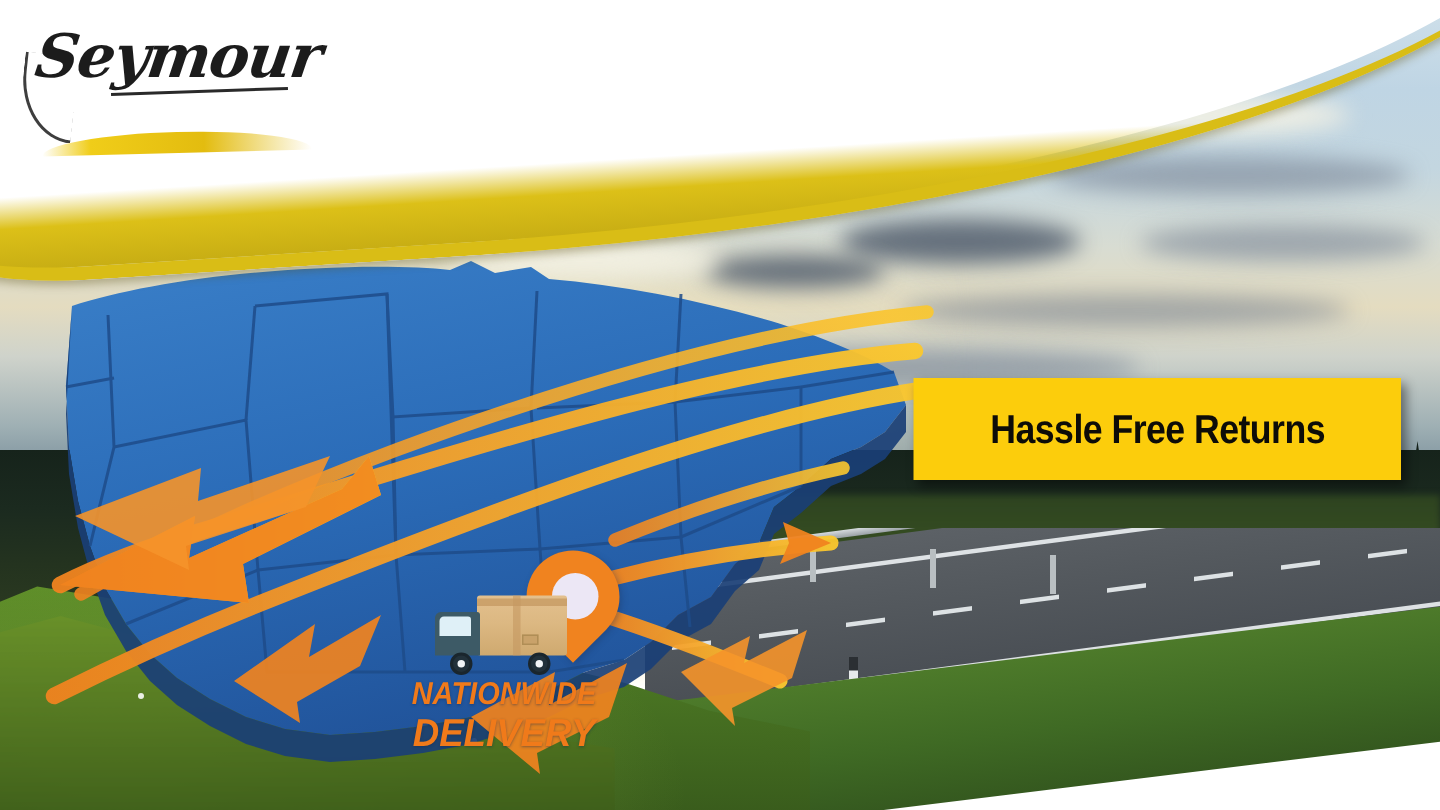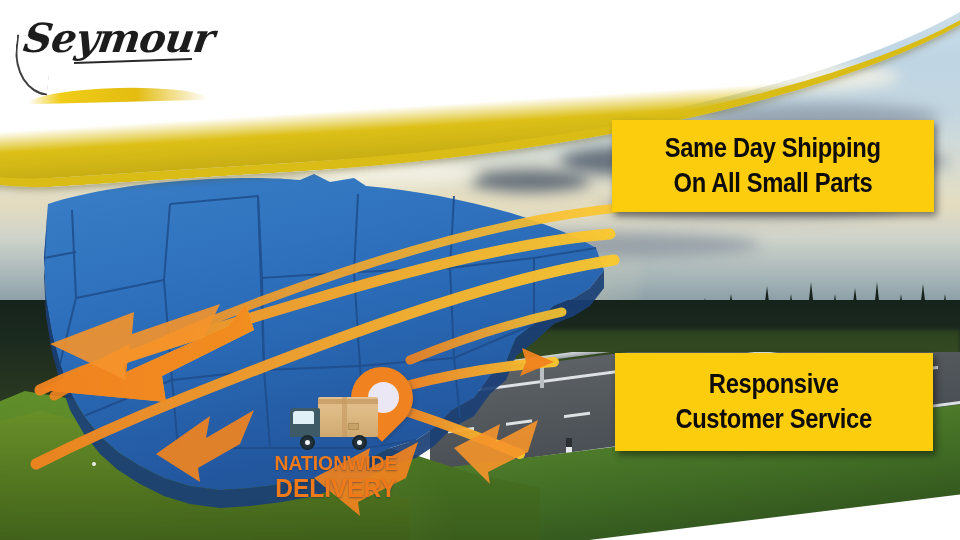--- a/index.html
+++ b/index.html
@@ -221,20 +221,21 @@
   }
   .wheel::after {
     content:""; position:absolute; left:3px; top:3px; width:5px; height:5px;
     border-radius:50%; background:#f2f5f7;
   }
 
   .nationwide-label {
     position:absolute; left:252px; top:304px; width:140px; text-align:center;
     color:#f07a1a; line-height:1;
     text-shadow:0 1px 2px rgba(20,40,80,0.45);
+    font-style:italic;
   }
   .nw-line1 { font-size:21px; font-weight:700; letter-spacing:0px;
               font-family:"Liberation Sans", sans-serif;
               transform:scaleX(0.92); }
   .nw-line2 { font-size:26px; font-weight:700; margin-top:2px;
               font-family:"Liberation Sans", sans-serif;
               transform:scaleX(0.94); }
 
   
   .callout {
@@ -460,24 +461,19 @@
   <div class="header-white"></div>
   <div class="swoosh-band"></div>
 
   <div class="logo">
     <div class="logo-tail"></div>
     <div class="logo-script">Seymour</div>
     <div class="logo-underline"></div>
     <div class="logo-swoosh"></div>
   </div>
 
-  <div class="callout" id="callout-1">
-    <div class="line">Same Day Shipping</div>
-    <div class="line">On All Small Parts</div>
+
+  <div class="callout" id="callout-2">
+    <div class="line">Hassle Free Returns</div>
   </div>
 
 
-  <div class="callout" id="callout-3">
-    <div class="line">Responsive</div>
-    <div class="line">Customer Service</div>
-  </div>
-
 </div>
 
 </body></html>

